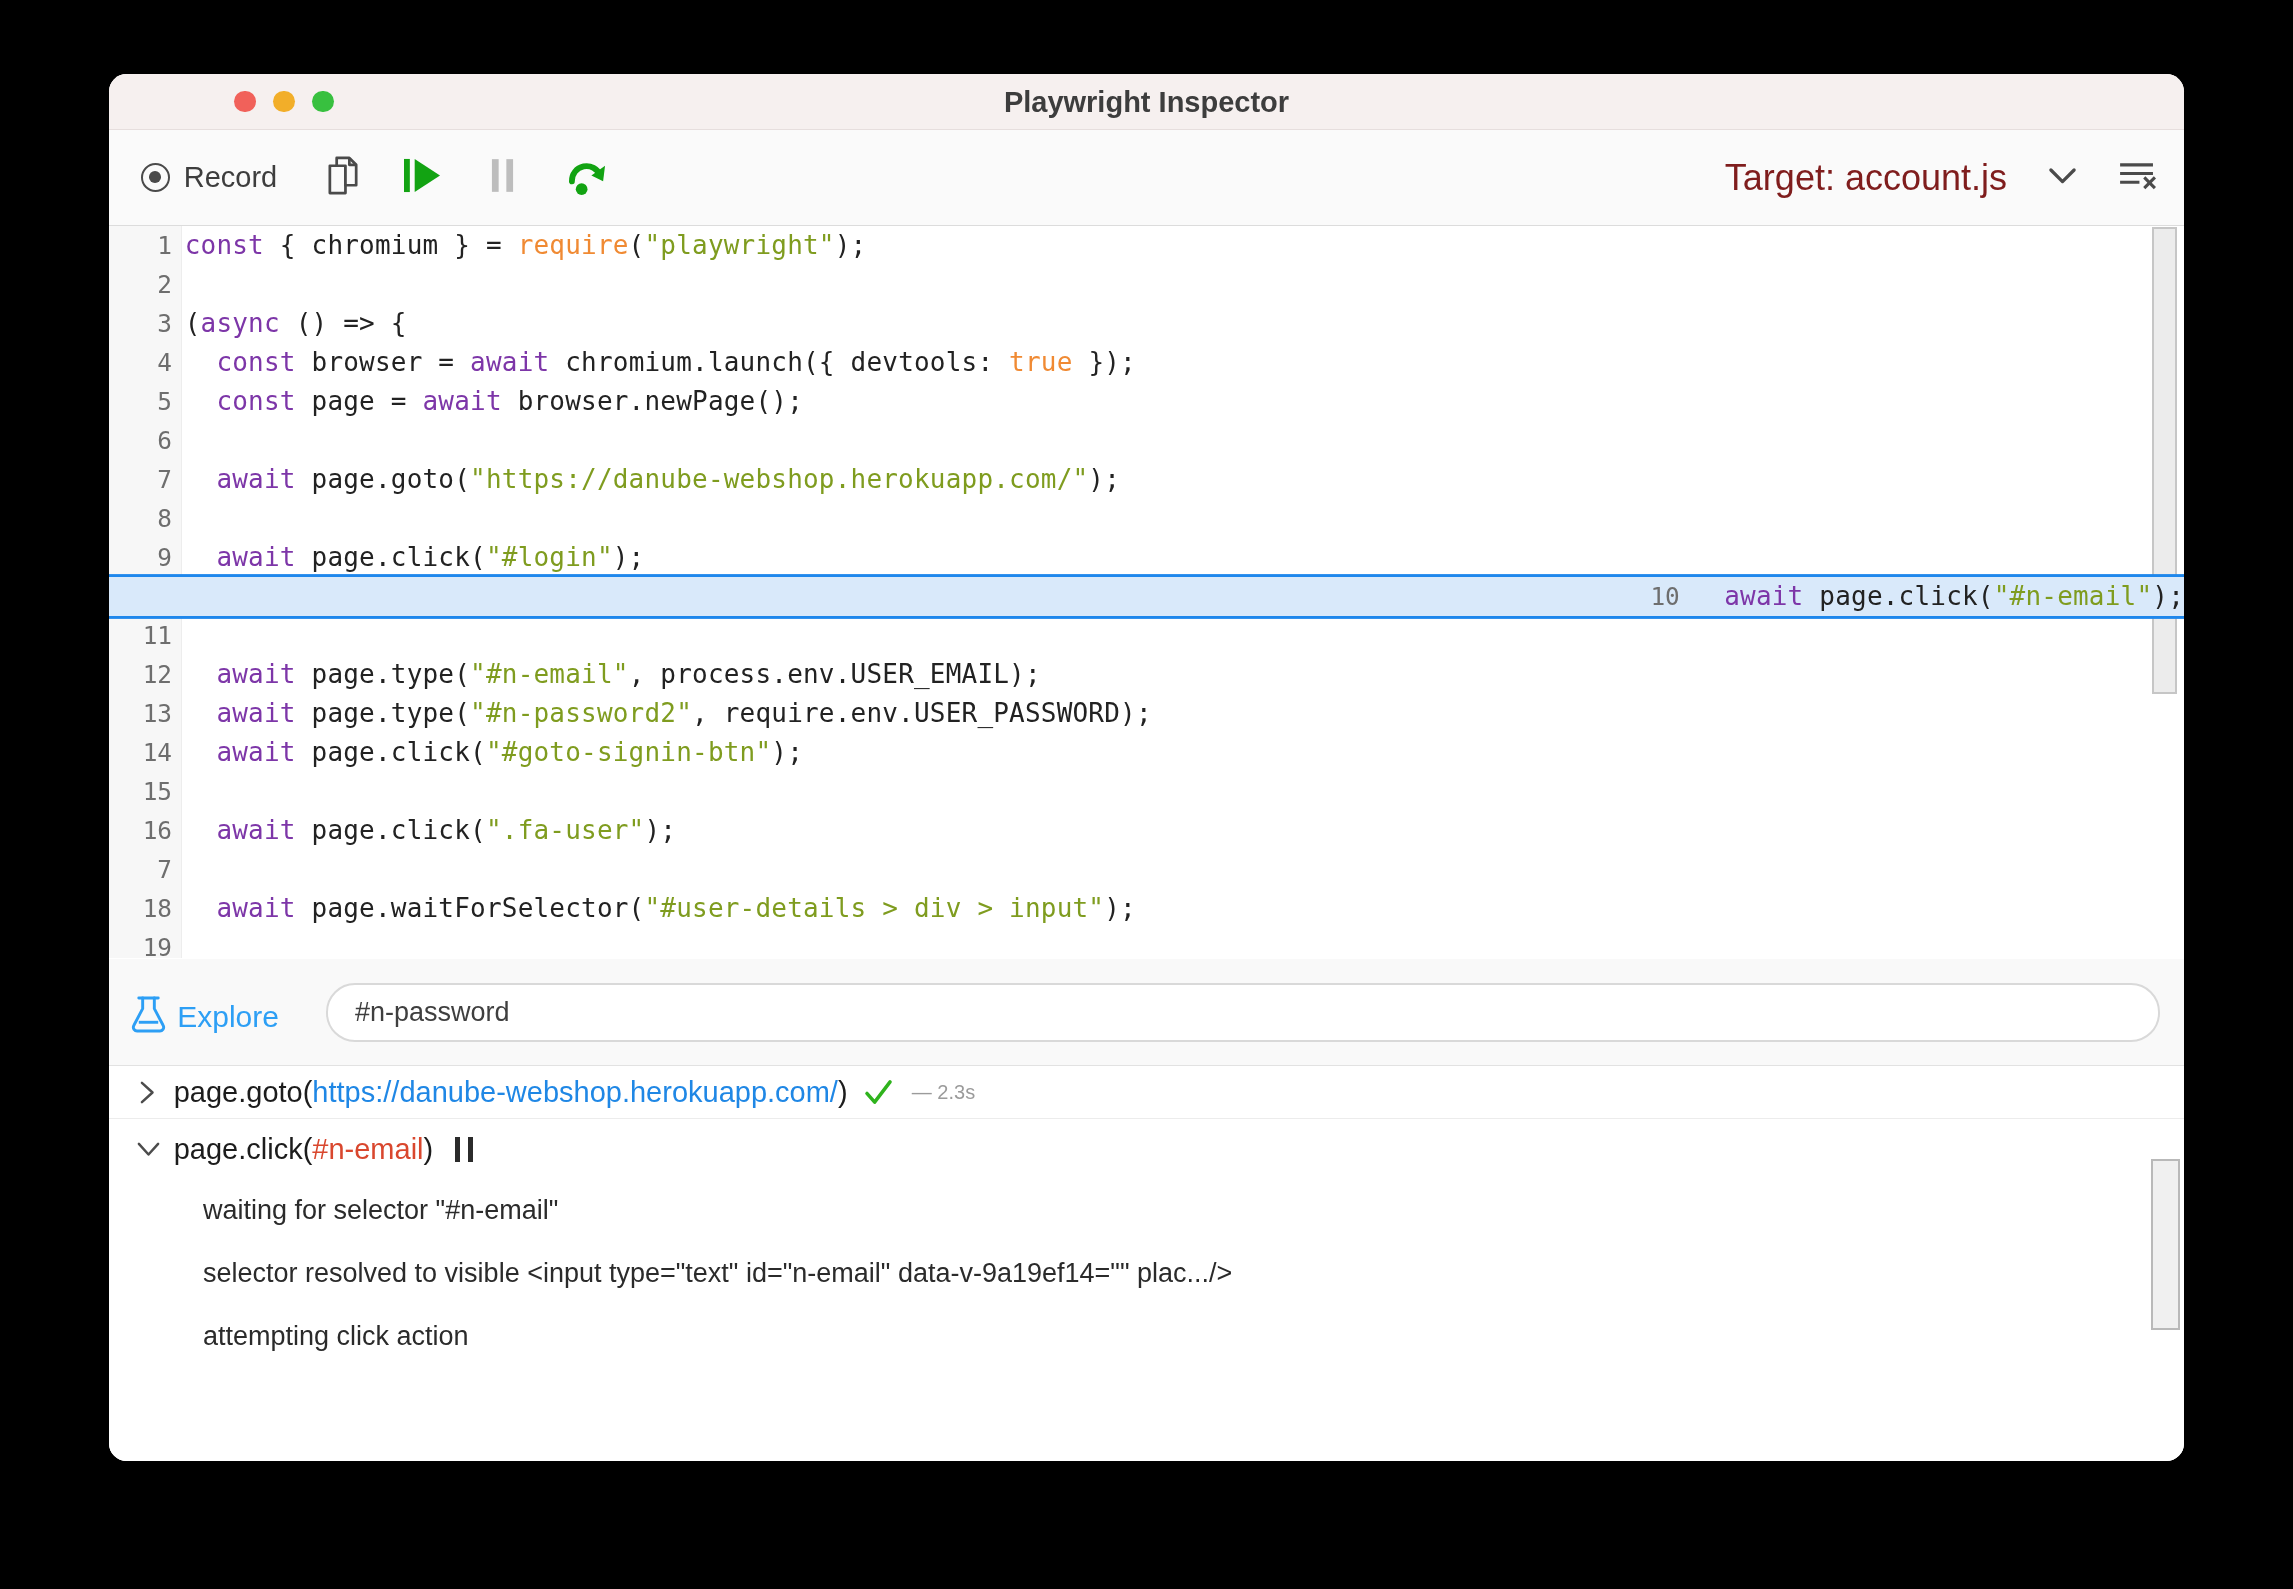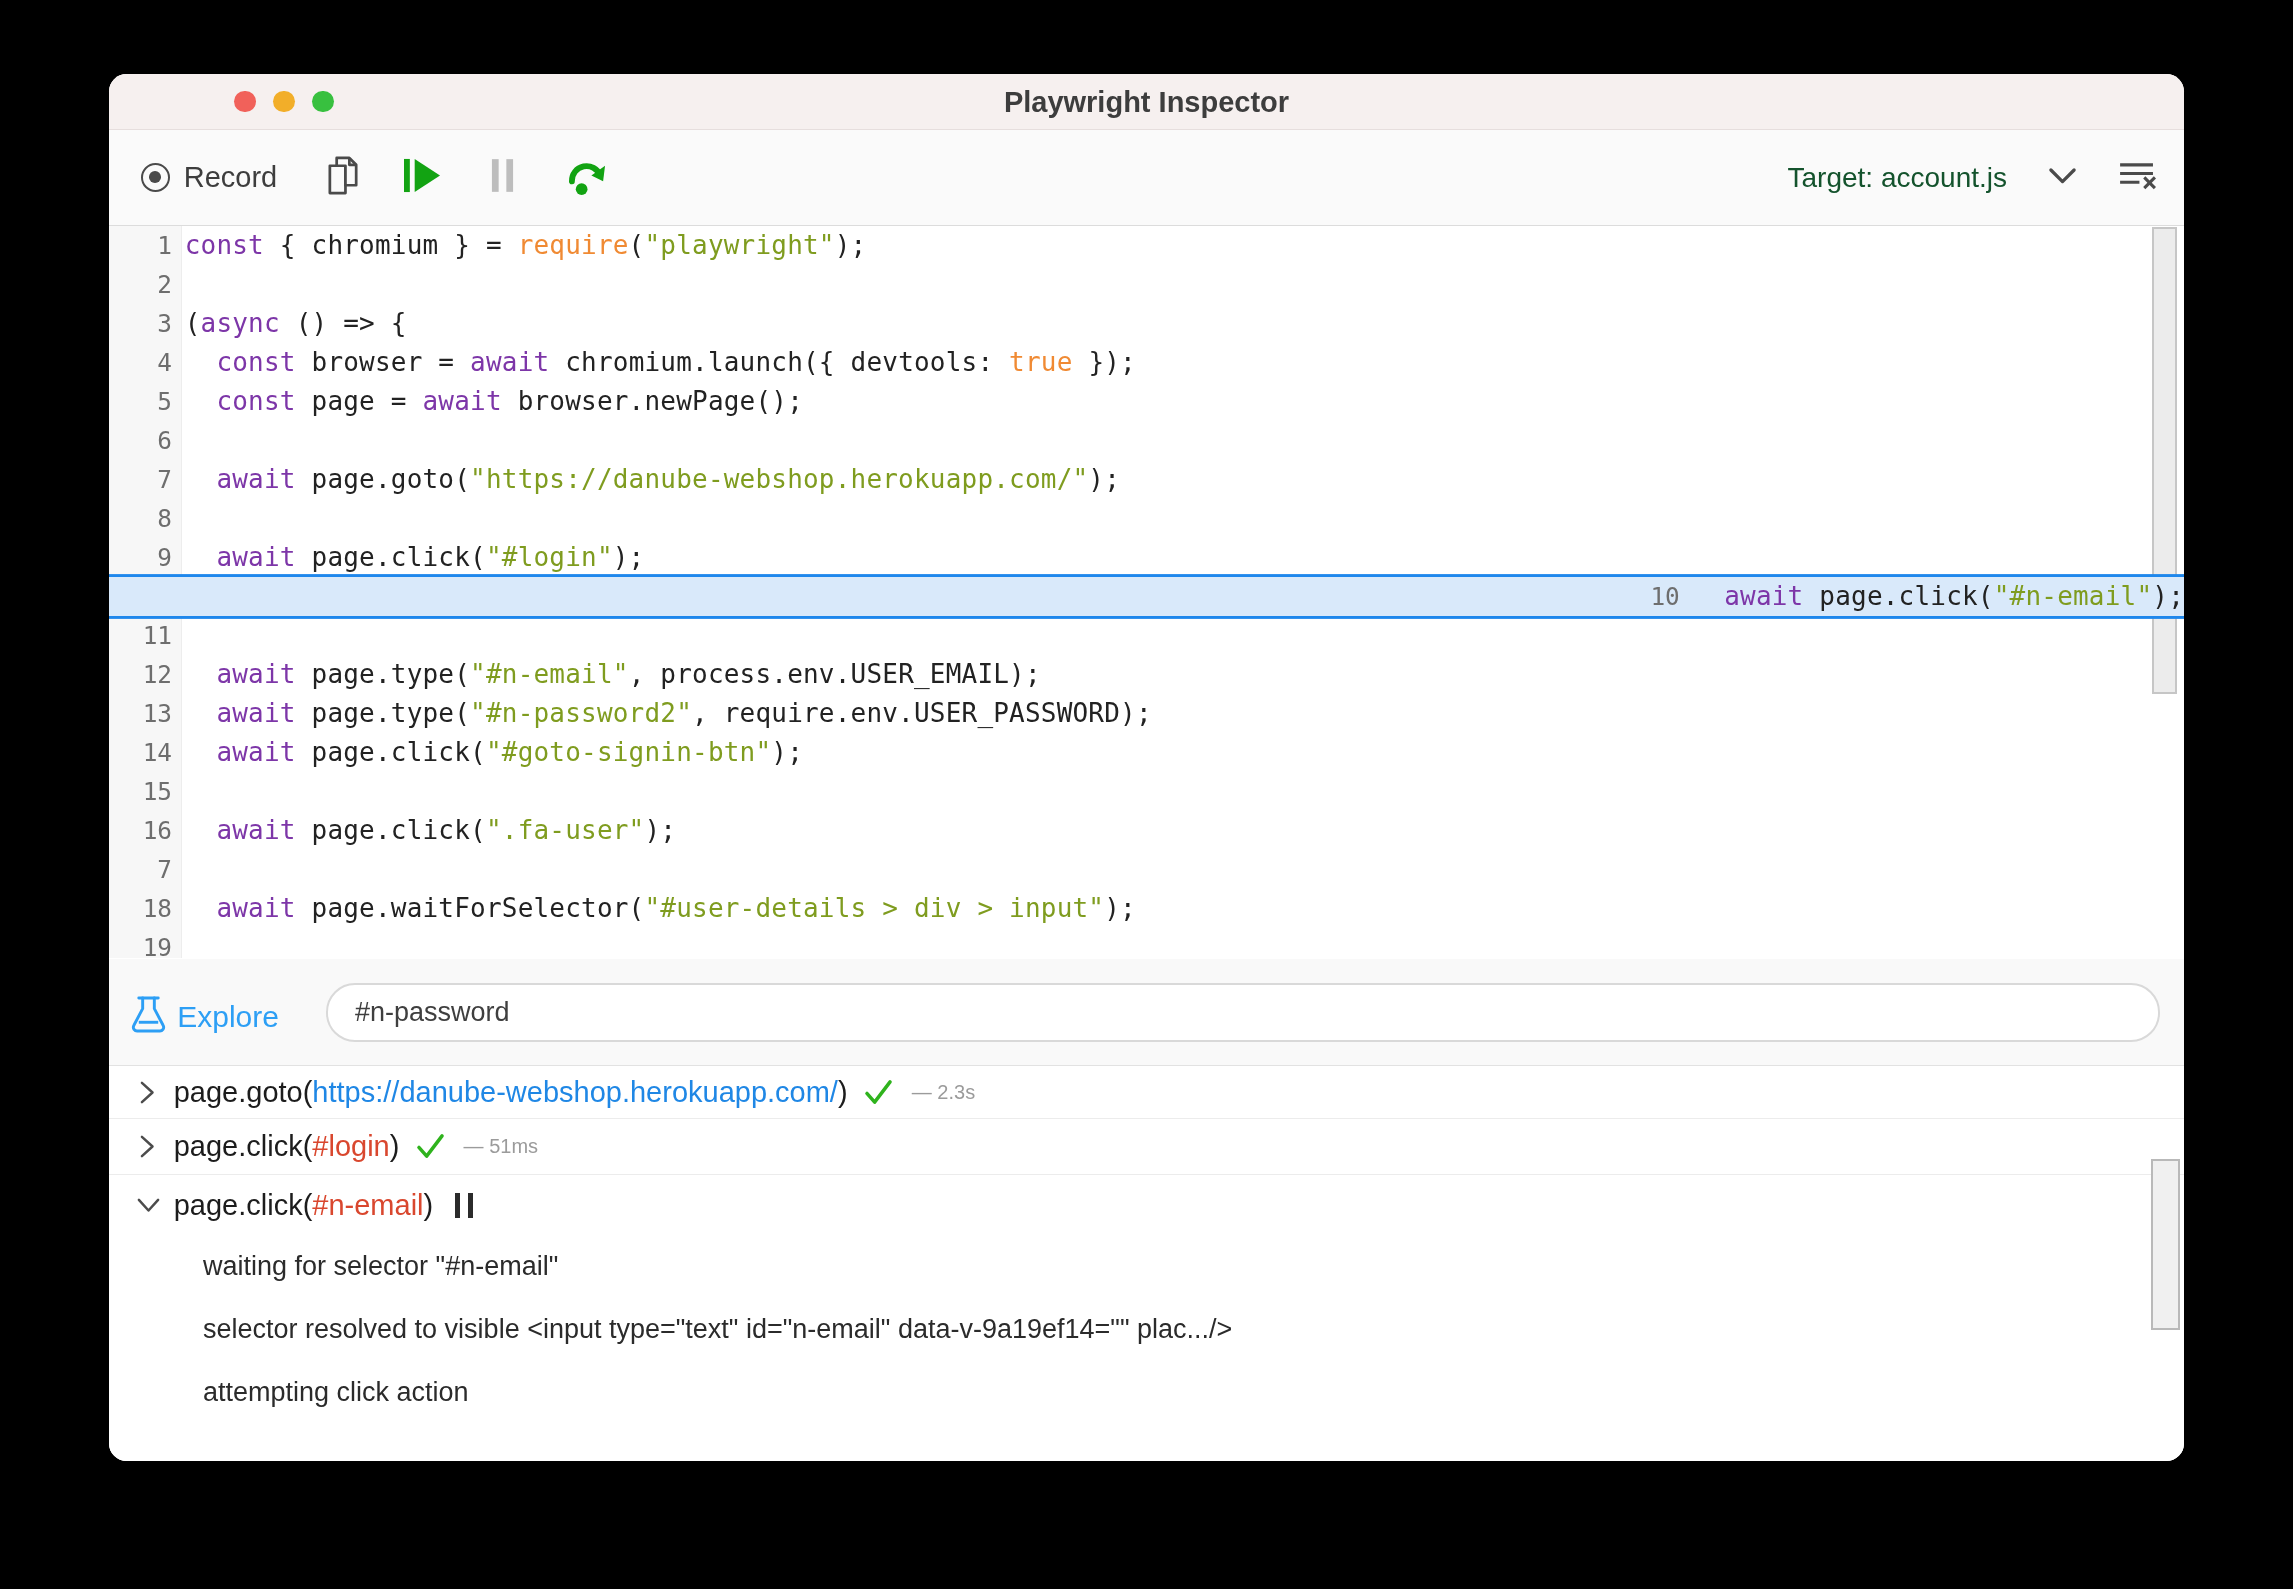--- a/index.html
+++ b/index.html
@@ -27,21 +27,21 @@
   #record-icon { width:29px; height:29px; border:2.9px solid #4a4a4a; border-radius:50%;
     position:relative; }
   #record-icon::after { content:""; position:absolute; left:5.9px; top:5.9px; width:11.7px; height:11.7px;
     border-radius:50%; background:#4a4a4a; }
   #record-label { font-size:29px; color:#3d3d3d; margin-left:13.7px; }
   #copy-btn { margin-left:47px; }
   #resume-btn { margin-left:39px; }
   #pause-btn { margin-left:47px; }
   #step-btn { margin-left:51px; }
   #target-group { margin-left:auto; display:flex; align-items:center; }
-  #target-text { font-size:28px; color:#14532d; }
+  #target-text { font-size:36px; color:#7f1d1d; }
   #target-chevron-btn { margin-left:41px; }
   #clear-log-btn { margin-left:41px; margin-right:27px; }
   
   #editor { position:absolute; left:0; top:152px; width:100%; height:732px; background:#fff; overflow:hidden; }
   #gutter-bg { position:absolute; left:0; top:0; width:73px; height:100%; background:#f7f7f7; border-right:1px solid #ededed; }
   #code-lines { position:absolute; left:0; top:0; width:100%; }
   .code-line { position:relative; height:39px; display:flex; font-family:"DejaVu Sans Mono", monospace; }
   .code-line .ln { width:63px; text-align:right; font-size:24.4px; line-height:39px; color:#6e6e6e; flex:none; }
   .code-line .lc { margin-left:12.7px; font-size:26px; line-height:39px; white-space:pre; letter-spacing:0.2px; }
   .code-line.hl { background:#d9e9fa; box-shadow:0 -2.9px 0 #1e87ec, 0 2.9px 0 #1e87ec; z-index:2;justify-content:flex-end; }
@@ -261,34 +261,20 @@
             </svg>
           </span>
           <span class="log-call"><span>page.goto(</span><span class="arg-link">https://danube-webshop.herokuapp.com/</span><span>)</span></span>
           <span class="status">
             <svg width="31" height="27" viewBox="0 0 32 28">
               <polyline points="4,15 12,24 28,3" fill="none" stroke="#2fb31d" stroke-width="3.6" stroke-linecap="round" stroke-linejoin="round"></polyline>
             </svg>
           </span>
           <span class="dur">— 2.3s</span>
         </div>
-        <div class="log-row">
-          <span class="chev">
-            <svg width="21.5" height="25" viewBox="0 0 22 26">
-              <polyline points="6,3 17,13 6,23" fill="none" stroke="#4c4c4c" stroke-width="2.6" stroke-linecap="round" stroke-linejoin="round"></polyline>
-            </svg>
-          </span>
-          <span class="log-call"><span>page.click(</span><span class="arg-selector">#login</span><span>)</span></span>
-          <span class="status">
-            <svg width="31" height="27" viewBox="0 0 32 28">
-              <polyline points="4,15 12,24 28,3" fill="none" stroke="#2fb31d" stroke-width="3.6" stroke-linecap="round" stroke-linejoin="round"></polyline>
-            </svg>
-          </span>
-          <span class="dur">— 51ms</span>
-        </div>
         <div class="log-row expanded">
           <span class="chev">
             <svg width="25" height="21.5" viewBox="0 0 26 22">
               <polyline points="3,6 13,17 23,6" fill="none" stroke="#4c4c4c" stroke-width="2.6" stroke-linecap="round" stroke-linejoin="round"></polyline>
             </svg>
           </span>
           <span class="log-call"><span>page.click(</span><span class="arg-selector">#n-email</span><span>)</span></span>
           <span class="pause-small">
             <i></i>
             <i></i>

